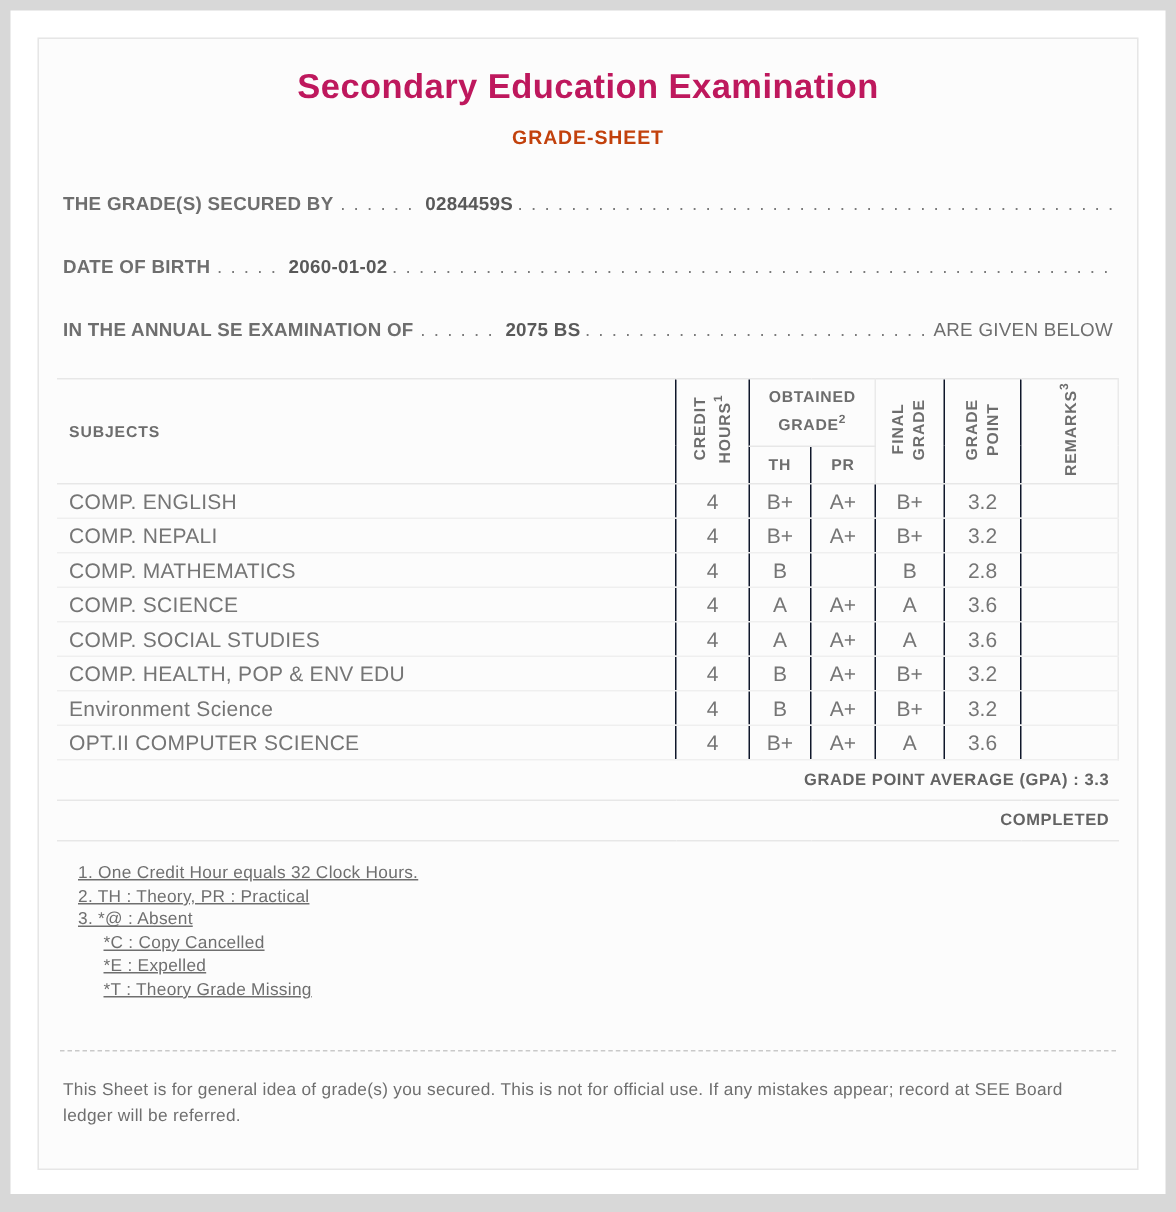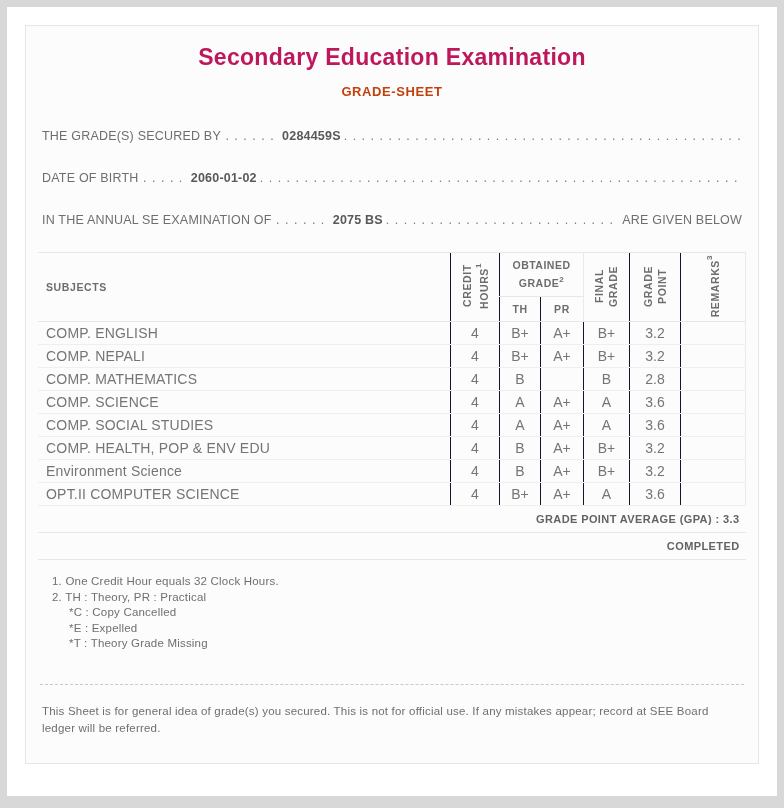--- a/index.html
+++ b/index.html
@@ -43,21 +43,21 @@
     display: flex;
     align-items: baseline;
     margin: 27px 4px 0 4px;
     font-size: 12.5px;
     color: #6e6e6e;
     white-space: nowrap;
     overflow: hidden;
     line-height: 15px;
   }
   .info-line.first { margin-top: 30px; }
-  .info-label { flex: 0 0 auto; letter-spacing: 0.2px; }
+  .info-label { flex: 0 0 auto; letter-spacing: 0.2px; font-weight: bold; }
   .info-leader { flex: 0 0 auto; white-space: pre; color: #7a7a7a; letter-spacing: 1px; }
   .info-value { flex: 0 0 auto; font-weight: bold; color: #595959; padding: 0 3px; letter-spacing: 0.2px; }
   .info-fill { flex: 1 1 auto; overflow: hidden; white-space: nowrap; color: #7a7a7a; letter-spacing: 1px; }
   .info-suffix { flex: 0 0 auto; padding-left: 4px; letter-spacing: 0.2px; }
 
   table.grades {
     width: 100%;
     border-collapse: collapse;
     margin-top: 24px;
     table-layout: fixed;
@@ -111,21 +111,21 @@
     font-size: 11px;
     font-weight: bold;
     color: #636363;
     text-align: right;
     padding: 6px 6px;
     border-bottom: 1px solid #e7e7e7;
     letter-spacing: 0.4px;
     height: 27px;
   }
 
-  .footnotes { margin: 14px 0 0 14px; font-size: 11.5px; color: #6f6f6f; }
+  .footnotes { margin: 14px 0 0 14px; font-size: 11.5px; color: #6f6f6f; text-decoration: underline; }
   .fn-line { line-height: 15.5px; letter-spacing: 0.2px; }
   .fn-line.sub { padding-left: 17px; }
 
   .divider {
     border: none;
     border-top: 1px dashed #c9c9c9;
     margin: 32px 2px 0 2px;
     height: 0;
   }
   .note-block { margin: 18px 4px 0 4px; }
@@ -267,20 +267,21 @@
         </tr>
         <tr>
           <td colspan="7">COMPLETED</td>
         </tr>
       </tfoot>
     </table>
 
     <div class="footnotes">
       <div class="fn-line">1. One Credit Hour equals 32 Clock Hours.</div>
       <div class="fn-line">2. TH : Theory, PR : Practical</div>
+      <div class="fn-line">3. *@ : Absent</div>
       <div class="fn-line sub">*C : Copy Cancelled</div>
       <div class="fn-line sub">*E : Expelled</div>
       <div class="fn-line sub">*T : Theory Grade Missing</div>
     </div>
 
     <hr class="divider">
 
     <div class="note-block">
       <div class="note-body">This Sheet is for general idea of grade(s) you secured. This is not for official use. If any mistakes appear; record at SEE Board ledger will be referred.</div>
     </div>

